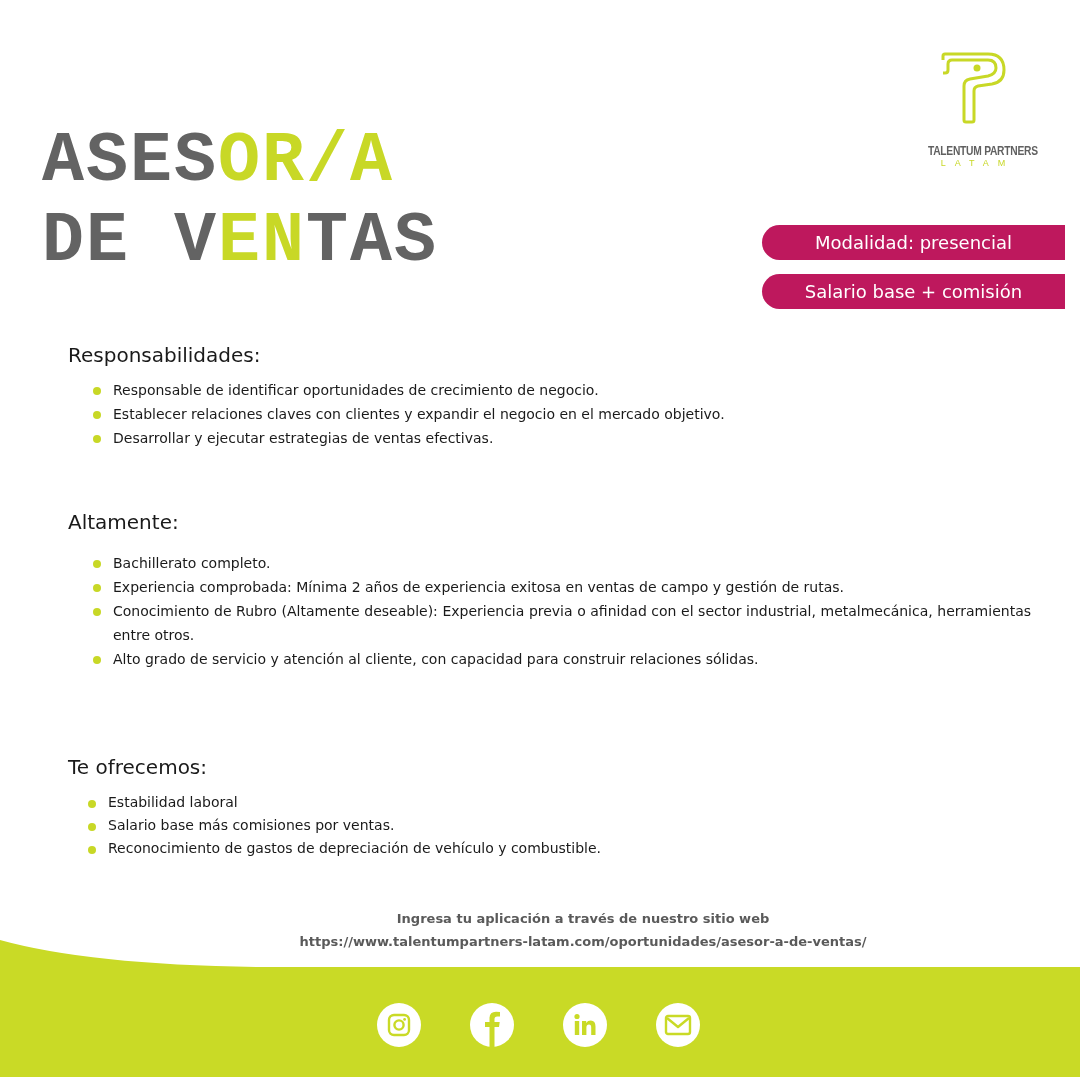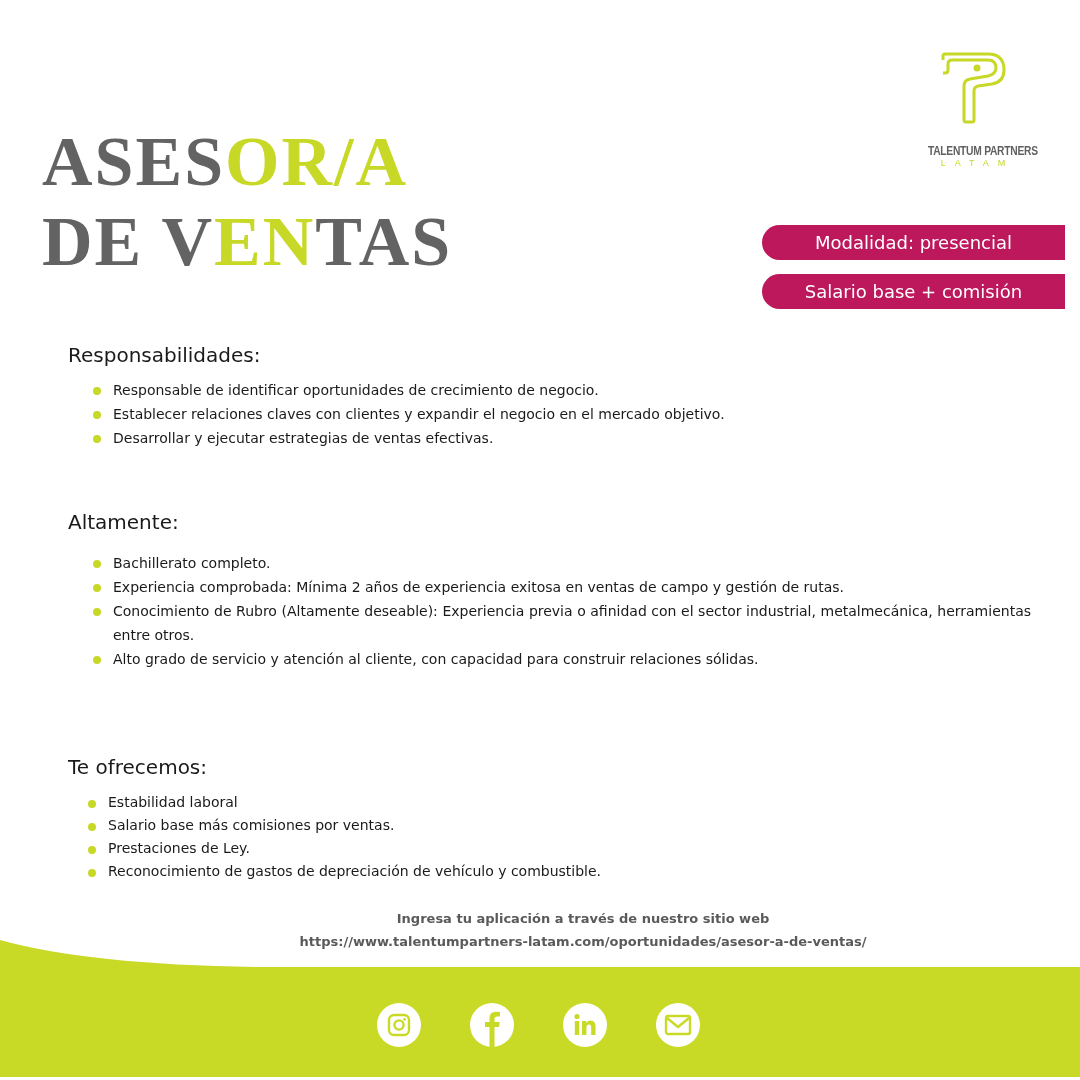--- a/index.html
+++ b/index.html
@@ -18,21 +18,21 @@
     font-size: 12.5px; color: #606060; letter-spacing: -0.3px;
     transform: scaleX(0.82); transform-origin: center; white-space: nowrap;
     margin-top: 18px;
   }
   .logo-sub {
     font-size: 9px; color: #c8d826; letter-spacing: 9px; margin-top: 0px;
     padding-left: 9px;
   }
   .title {
     position: absolute; left: 42px; top: 122px;
-    font-family: Liberation Serif, serif; font-weight: 700;
+    font-family: Liberation Mono, monospace; font-weight: 700;
     font-size: 70px; line-height: 80px; color: #636363; letter-spacing: 2px;
   }
   .title .hl { color: #c8d826; }
   .pill {
     position: absolute; left: 762px; width: 303px; height: 35px;
     background: #be185d; color: #ffffff;
     border-radius: 18px 0 0 18px;
     font-family: "DejaVu Sans", sans-serif; font-size: 18px;
     display: flex; align-items: center; justify-content: center;
   }
@@ -98,21 +98,20 @@
   <li>Bachillerato completo.</li>
   <li>Experiencia comprobada: Mínima 2 años de experiencia exitosa en ventas de campo y gestión de rutas.</li>
   <li>Conocimiento de Rubro (Altamente deseable): Experiencia previa o afinidad con el sector industrial, metalmecánica, herramientas entre otros.</li>
   <li>Alto grado de servicio y atención al cliente, con capacidad para construir relaciones sólidas.</li>
 </ul>
 
 <div class="section-title" style="top:755px">Te ofrecemos:</div>
 <ul class="list" style="top:791px; left:108px; line-height:23px">
   <li>Estabilidad laboral</li>
   <li>Salario base más comisiones por ventas.</li>
-  <li>Prestaciones de Ley.</li>
   <li>Reconocimiento de gastos de depreciación de vehículo y combustible.</li>
 </ul>
 
 <svg class="footer-bg" viewBox="0 0 1080 150" preserveAspectRatio="none">
   <path d="M0 10 Q90 35 260 37 L1080 37 L1080 147 L0 147 Z" fill="#c9da26"></path>
 </svg>
 
 <div class="cta" style="top:911px">Ingresa tu aplicación a través de nuestro sitio web</div>
 <div class="cta" style="top:934px">https://www.talentumpartners-latam.com/oportunidades/asesor-a-de-ventas/</div>
 

